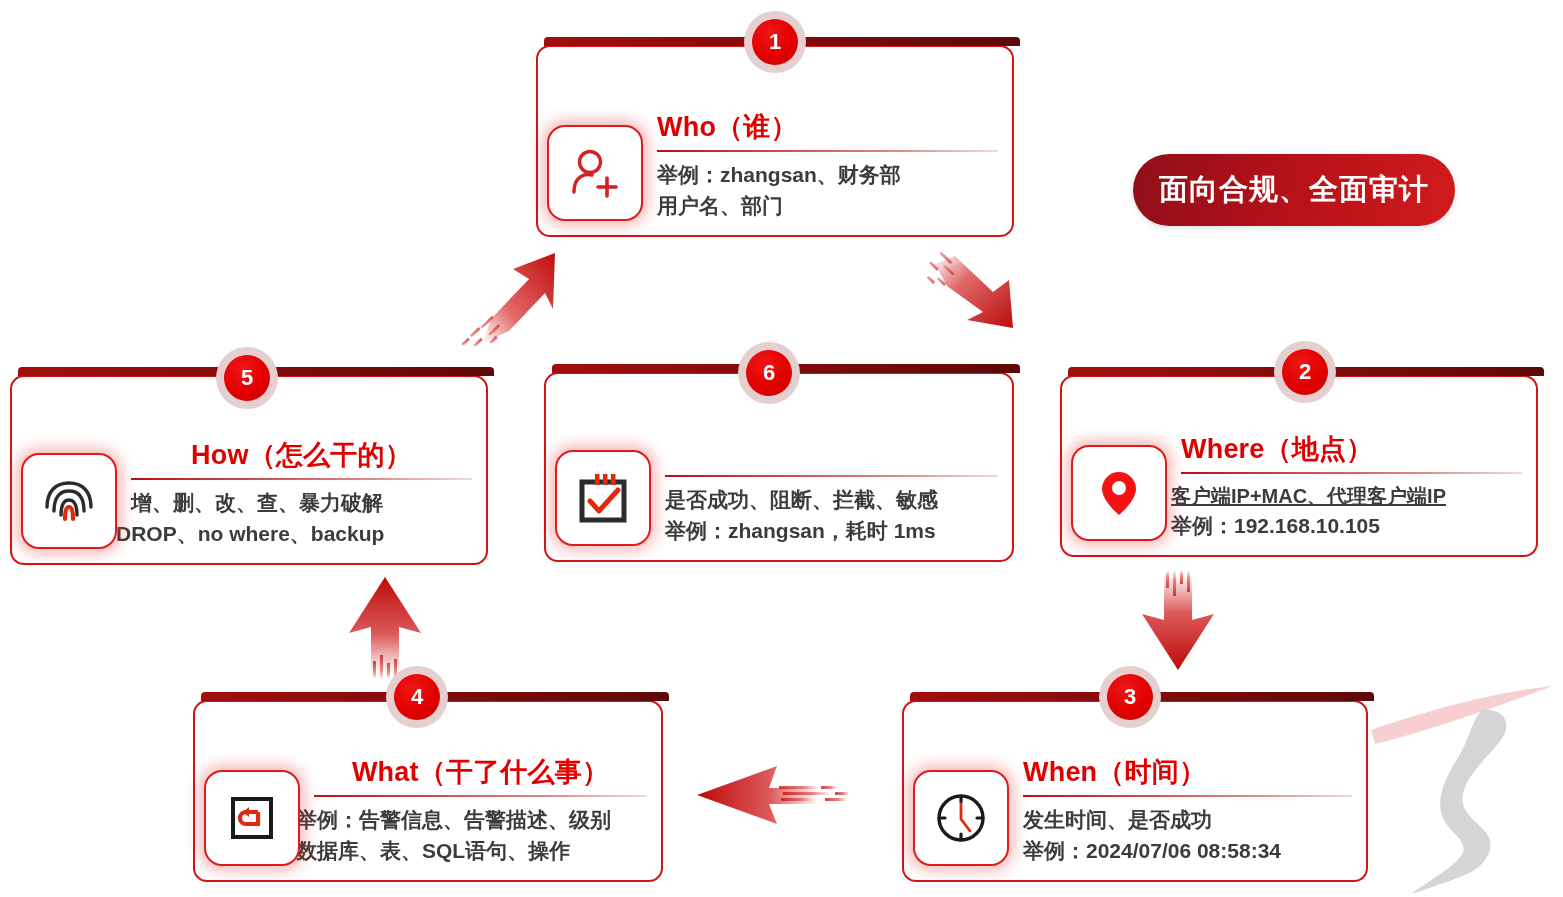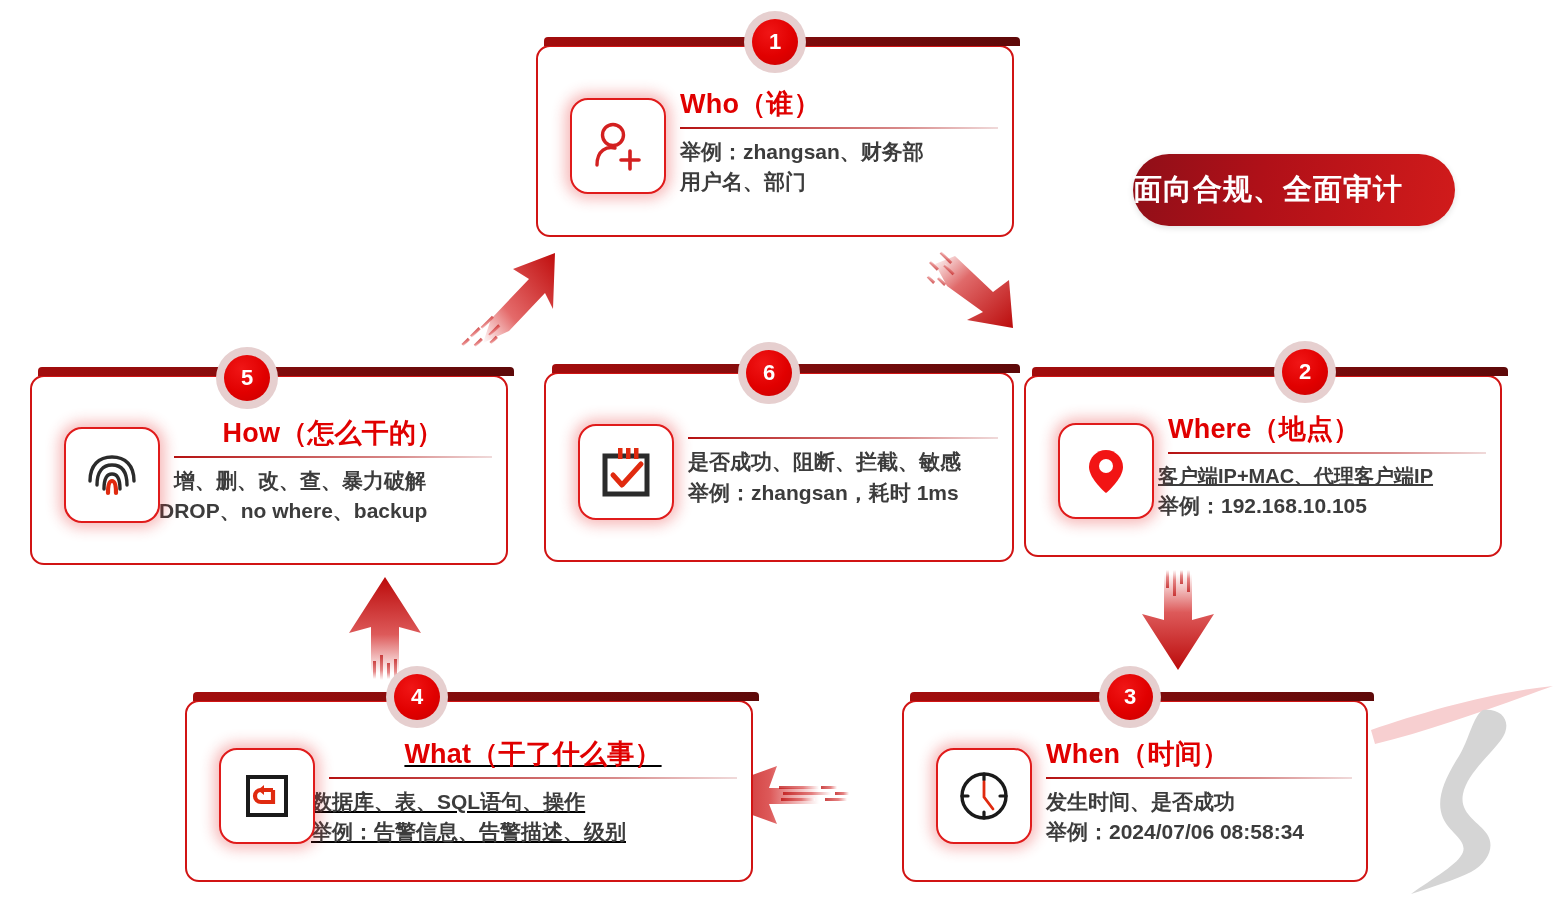--- a/index.html
+++ b/index.html
@@ -28,22 +28,22 @@
     left:6px;right:-8px;top:-10px;
     height:9px;
     border-radius:4px 4px 0 0;
     background:linear-gradient(90deg,#a30d0d 0%,#7d0c0c 55%,#5e0909 100%);
     z-index:1;
   }
   .card-inner{
     position:relative;
     height:100%;
     display:flex;
-    align-items:center;
-    padding:18px 14px 14px 32px;
+    align-items:flex-end;
+    padding:18px 14px 14px 9px;
     box-sizing:border-box;
     z-index:3;
   }
 
   
   .icon-tile{
     flex:0 0 auto;
     width:92px;height:92px;
     background:#fff;
     border:2.5px solid #e01b1b;
@@ -105,21 +105,21 @@
   
   .banner{
     position:absolute;
     left:1133px;top:154px;
     width:322px;height:72px;
     border-radius:36px;
     background:linear-gradient(100deg,#8f0f18 0%,#b01018 40%,#d11b1b 100%);
     color:#fff;
     font-size:29px;font-weight:bold;
     letter-spacing:1px;
-    display:flex;align-items:center;justify-content:flex-start;
+    display:flex;align-items:center;justify-content:center;
     box-shadow:0 2px 6px rgba(0,0,0,.12);
   }
 
   .arrow{position:absolute;pointer-events:none;}
 </style>
 </head>
 <body>
 
 <div class="stage">
 
@@ -239,21 +239,21 @@
         <div class="title-rule"></div>
         <div class="card-line">举例：zhangsan、财务部</div>
         <div class="card-line">用户名、部门</div>
       </div>
     </div>
   </div>
   <div class="badge" style="left:744px;top:11px;">
     <div class="badge-core">1</div>
   </div>
 
-  <div class="card" style="left:1024px;top:375px;width:478px;height:182px;">
+  <div class="card" style="left:1060px;top:375px;width:478px;height:182px;">
     <div class="card-topbar"></div>
     <div class="card-inner">
       <div class="icon-tile">
         <svg width="56" height="56" viewBox="0 0 56 56">
           <path d="M28 7 C18.6 7 11 14.6 11 24 C11 36 28 50 28 50 C28 50 45 36 45 24 C45 14.6 37.4 7 28 7 Z" fill="#f21414"></path>
           <circle cx="28" cy="23" r="7" fill="#ffffff"></circle>
         </svg>
       </div>
       <div class="card-text">
         <div class="card-title">Where（地点）</div>
@@ -282,44 +282,44 @@
         <div class="title-rule"></div>
         <div class="card-line">发生时间、是否成功</div>
         <div class="card-line">举例：2024/07/06 08:58:34</div>
       </div>
     </div>
   </div>
   <div class="badge" style="left:1099px;top:666px;">
     <div class="badge-core">3</div>
   </div>
 
-  <div class="card" style="left:185px;top:700px;width:568px;height:182px;text-decoration:underline;">
+  <div class="card" style="left:193px;top:700px;width:470px;height:182px;">
     <div class="card-topbar"></div>
     <div class="card-inner">
       <div class="icon-tile">
         <svg width="56" height="56" viewBox="0 0 56 56">
           <rect x="9" y="9" width="38" height="38" fill="none" stroke="#1a1a1a" stroke-width="4"></rect>
           <path d="M34 22 h-12 a6 6 0 0 0 0 12 h6" fill="none" stroke="#e02a0f" stroke-width="4.2" stroke-linecap="butt" stroke-linejoin="miter"></path>
           <path d="M34 22 v12 h-6" fill="none" stroke="#e02a0f" stroke-width="4.2"></path>
           <path d="M25 17 l-6 5 l6 5 Z" fill="#e02a0f"></path>
         </svg>
       </div>
       <div class="card-text">
         <div class="card-title" style="text-align:center;">What（干了什么事）</div>
         <div class="title-rule"></div>
+        <div class="card-line" style="margin-left:-18px;">举例：告警信息、告警描述、级别</div>
         <div class="card-line" style="margin-left:-18px;">数据库、表、SQL语句、操作</div>
-        <div class="card-line" style="margin-left:-18px;">举例：告警信息、告警描述、级别</div>
       </div>
     </div>
   </div>
   <div class="badge" style="left:386px;top:666px;">
     <div class="badge-core">4</div>
   </div>
 
-  <div class="card" style="left:30px;top:375px;width:478px;height:190px;">
+  <div class="card" style="left:10px;top:375px;width:478px;height:190px;">
     <div class="card-topbar"></div>
     <div class="card-inner">
       <div class="icon-tile">
         <svg width="56" height="56" viewBox="0 0 56 56">
           <path d="M6 34 C6 18 15 10 28 10 C41 10 50 18 50 34" fill="none" stroke="#2b2b2b" stroke-width="3.4" stroke-linecap="round"></path>
           <path d="M13 38 C13 24 19 18 28 18 C37 18 43 24 43 38" fill="none" stroke="#2b2b2b" stroke-width="3.4" stroke-linecap="round"></path>
           <path d="M20 42 C20 31 23 27 28 27 C33 27 36 31 36 42" fill="none" stroke="#2b2b2b" stroke-width="3.4" stroke-linecap="round"></path>
           <path d="M24 46 C24 37 25.5 34 28 34 C30.5 34 32 37 32 46" fill="none" stroke="#e02a0f" stroke-width="4.2" stroke-linecap="round"></path>
         </svg>
       </div>

